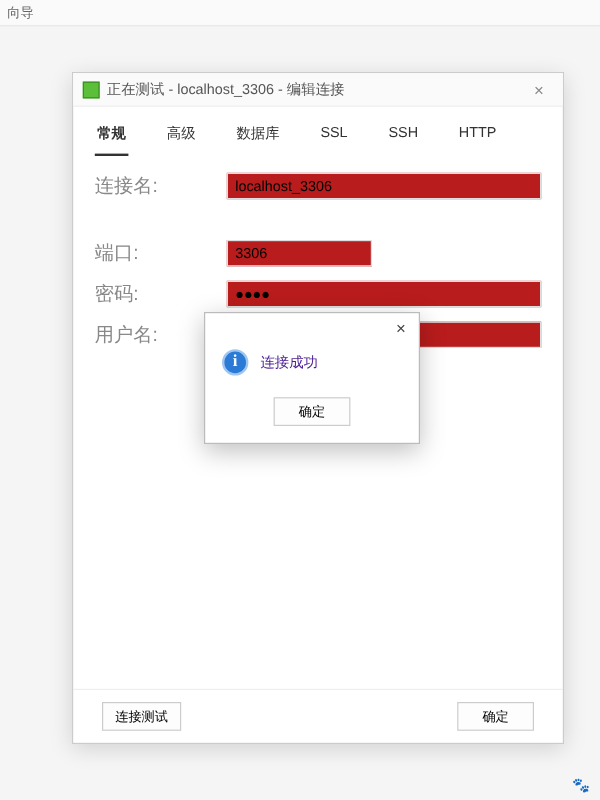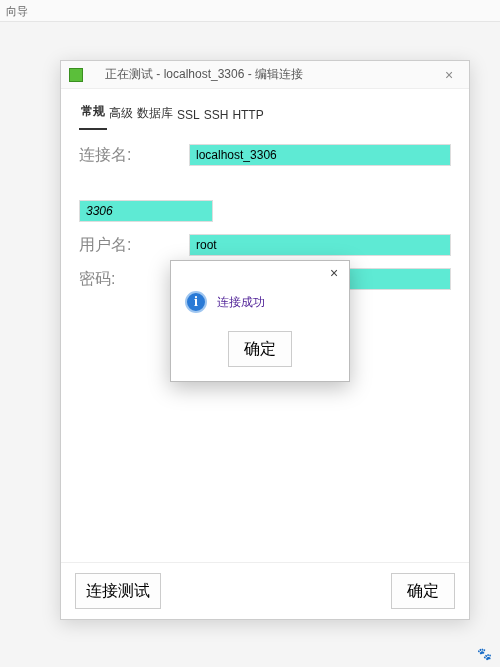--- a/index.html
+++ b/index.html
@@ -1,36 +1,36 @@
 <!DOCTYPE html>
 <html><head>
 <meta charset="utf-8">
 <style>
   * { box-sizing: border-box; margin: 0; padding: 0; }
   html, body { width: 500px; height: 667px; font-family: "Microsoft YaHei", Arial, sans-serif; font-size: 12px; background: #f5f5f5; overflow: hidden; color: #333; }
   .app { position: relative; width: 500px; height: 667px; }
   .top-strip { height: 22px; background: #fafafa; border-bottom: 1px solid #e5e5e5; padding-left: 6px; line-height: 22px; color: #666; font-size: 11px; }
   .dialog { position: absolute; left: 60px; top: 60px; width: 410px; height: 560px; background: #fff; border: 1px solid #ccc; box-shadow: 0 4px 18px rgba(0,0,0,0.15); display: flex; flex-direction: column; }
-  .titlebar { height: 28px; display: flex; align-items: center; padding: 0 8px; border-bottom: 1px solid #eee; background: #fafafa; gap: 16px; }
+  .titlebar { height: 28px; display: flex; align-items: center; padding: 0 8px; border-bottom: 1px solid #eee; background: #fafafa; }
   .titlebar .app-icon { width: 14px; height: 14px; background: #5bbf3a; border: 1px solid #3a8f20; margin-right: 6px; display:inline-block; }
   .titlebar .title { flex: 1; font-size: 12px; color: #555; }
   .titlebar .close-x { width: 24px; text-align: center; color: #888; font-size: 14px; cursor: pointer; }
-  .tabs { display: flex; gap: 0; padding: 10px 18px 0 18px; font-size: 12px; align-items: flex-end; }
+  .tabs { display: flex; gap: 30px; padding: 10px 18px 0 18px; font-size: 12px; }
   .tab { padding: 4px 2px 8px 2px; color: #333; cursor: pointer; }
   .tab.active { font-weight: bold; border-bottom: 2px solid #333; }
   .form { padding: 14px 18px 8px 18px; flex: 1; }
   .row { display: flex; align-items: center; margin-bottom: 12px; }
   .row .lbl { width: 110px; color: #888; font-size: 16px; }
   .row .field { flex: 1; }
-  .txt { width: 100%; height: 22px; border: 1px solid #ddd; padding: 2px 6px; font-size: 12px; background: #5eead4; }
-  .txt.short { width: 134px; font-style: italic; }
+  .txt { width: 100%; height: 22px; border: 1px solid #ddd; padding: 2px 6px; font-size: 12px; background: #b91c1c; }
+  .txt.short { width: 121px; }
   .gap { height: 10px; }
-  .footer { border-top: 1px solid #eee; padding: 10px 14px; display: flex; align-items: center; }
+  .footer { border-top: 1px solid #eee; padding: 10px 24px; display: flex; align-items: center; }
   .spacer { flex: 1; }
-  .btn { min-width: 64px; height: 36px; border: 1px solid #ccc; background: #fdfdfd; font-size: 16px; cursor: pointer; margin-left: 8px; padding: 0 10px; }
+  .btn { min-width: 64px; height: 24px; border: 1px solid #ccc; background: #fdfdfd; font-size: 11px; cursor: pointer; margin-left: 8px; padding: 0 10px; }
   .btn:first-child { margin-left: 0; }
   
   .modal { position: absolute; left: 170px; top: 260px; width: 180px; background: #fff; border: 1px solid #bbb; box-shadow: 0 6px 20px rgba(0,0,0,0.25); }
   .modal-title { height: 24px; display: flex; justify-content: flex-end; align-items: center; padding: 0 6px; }
   .modal-title .close-x { font-size: 14px; color: #444; cursor: pointer; width: 18px; text-align: center; }
   .modal-body { display: flex; align-items: center; padding: 6px 14px 10px 14px; gap: 10px; }
   .info-icon { width: 22px; height: 22px; border-radius: 50%; background: #2a7ad6; display: flex; align-items: center; justify-content: center; color: #fff; font-weight: bold; font-family: Georgia, serif; font-size: 14px; border: 2px solid #9fc6f0; }
   .modal-msg { font-size: 12px; color: #4c1d95; }
   .modal-foot { display: flex; justify-content: center; padding: 8px 0 14px 0; }
   .watermark { position: absolute; right: 8px; bottom: 6px; font-size: 11px; color: #bbb; display: flex; align-items: center; gap: 4px; }
@@ -62,29 +62,30 @@
 
     <div class="form">
       <div class="row">
         <div class="lbl">连接名:</div>
         <div class="field"><input class="txt" value="localhost_3306" style=""></div>
       </div>
       <div class="gap"></div>
       <div class="row">
       </div>
       <div class="row">
+        <div class="lbl">端口:</div>
         <div class="field"><input class="txt short" value="3306" style=""></div>
+      </div>
+      <div class="row">
+        <div class="lbl">密码:</div>
+        <div class="field"><input class="txt" value="●●●●" style=""></div>
       </div>
       <div class="row">
         <div class="lbl">用户名:</div>
         <div class="field"><input class="txt" value="root" style=""></div>
-      </div>
-      <div class="row">
-        <div class="lbl">密码:</div>
-        <div class="field"><input class="txt" value="●●●●" style=""></div>
       </div>
     </div>
 
     <div class="footer">
       <button class="btn">连接测试</button>
       <span class="spacer"></span>
       <button class="btn">确定</button>
     </div>
   </div>
 

